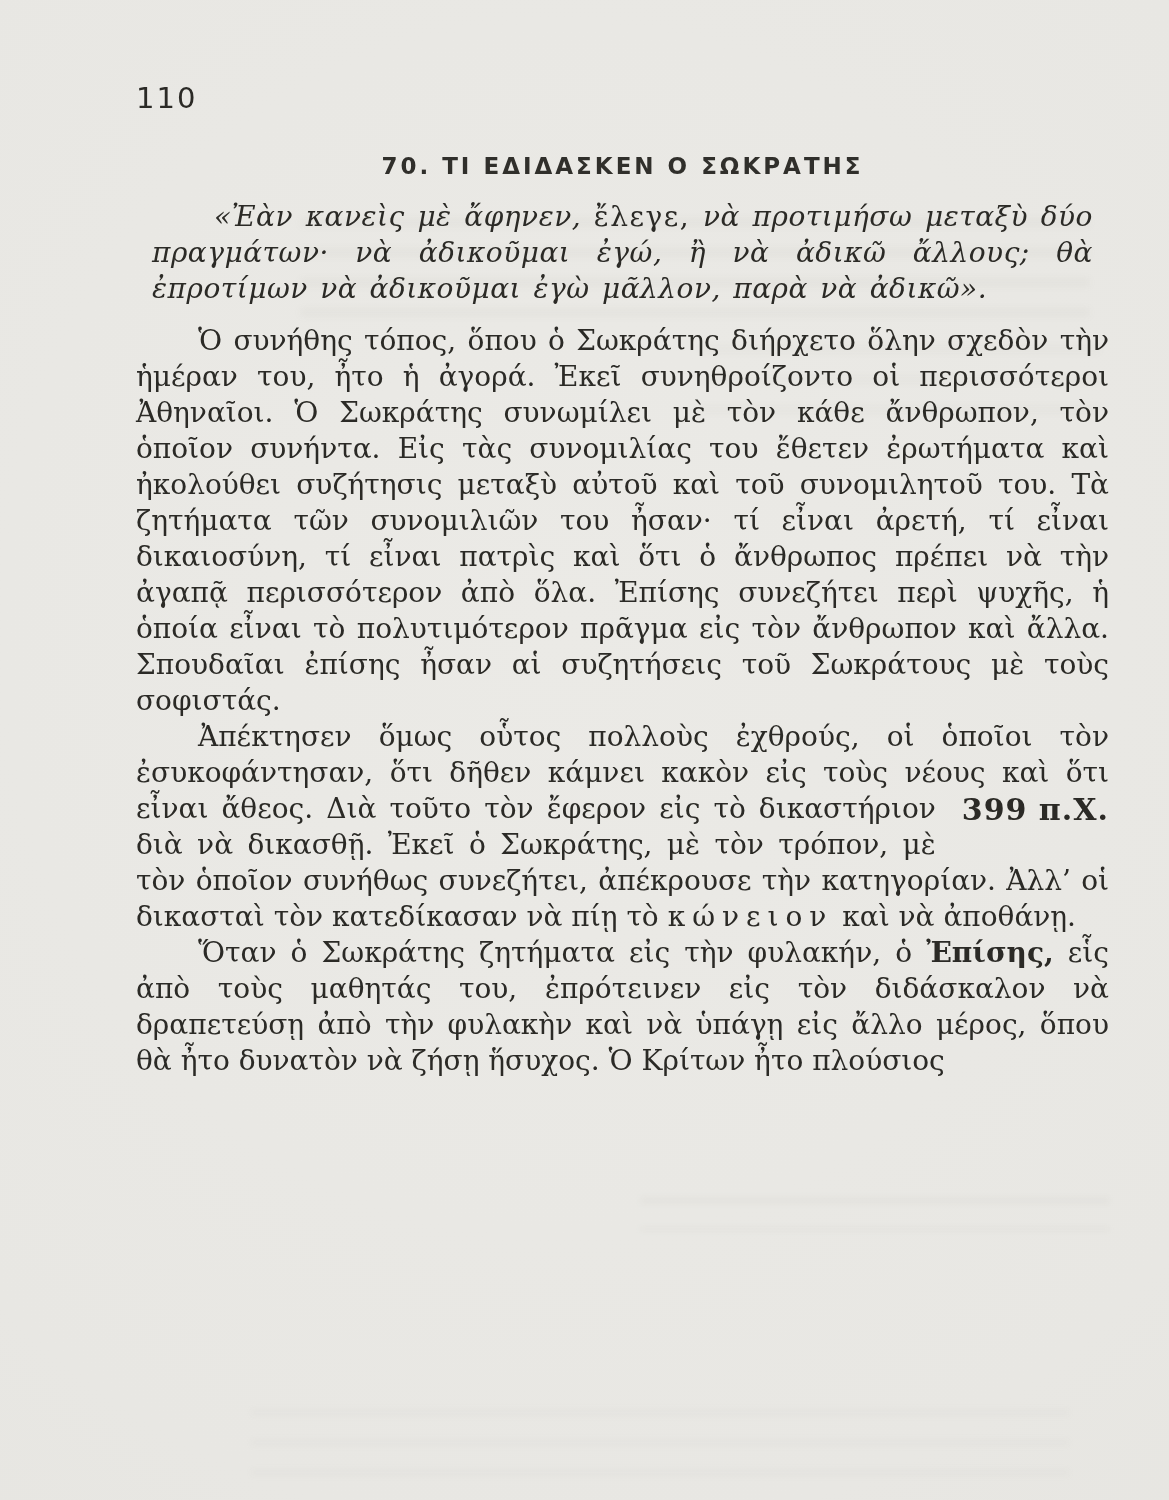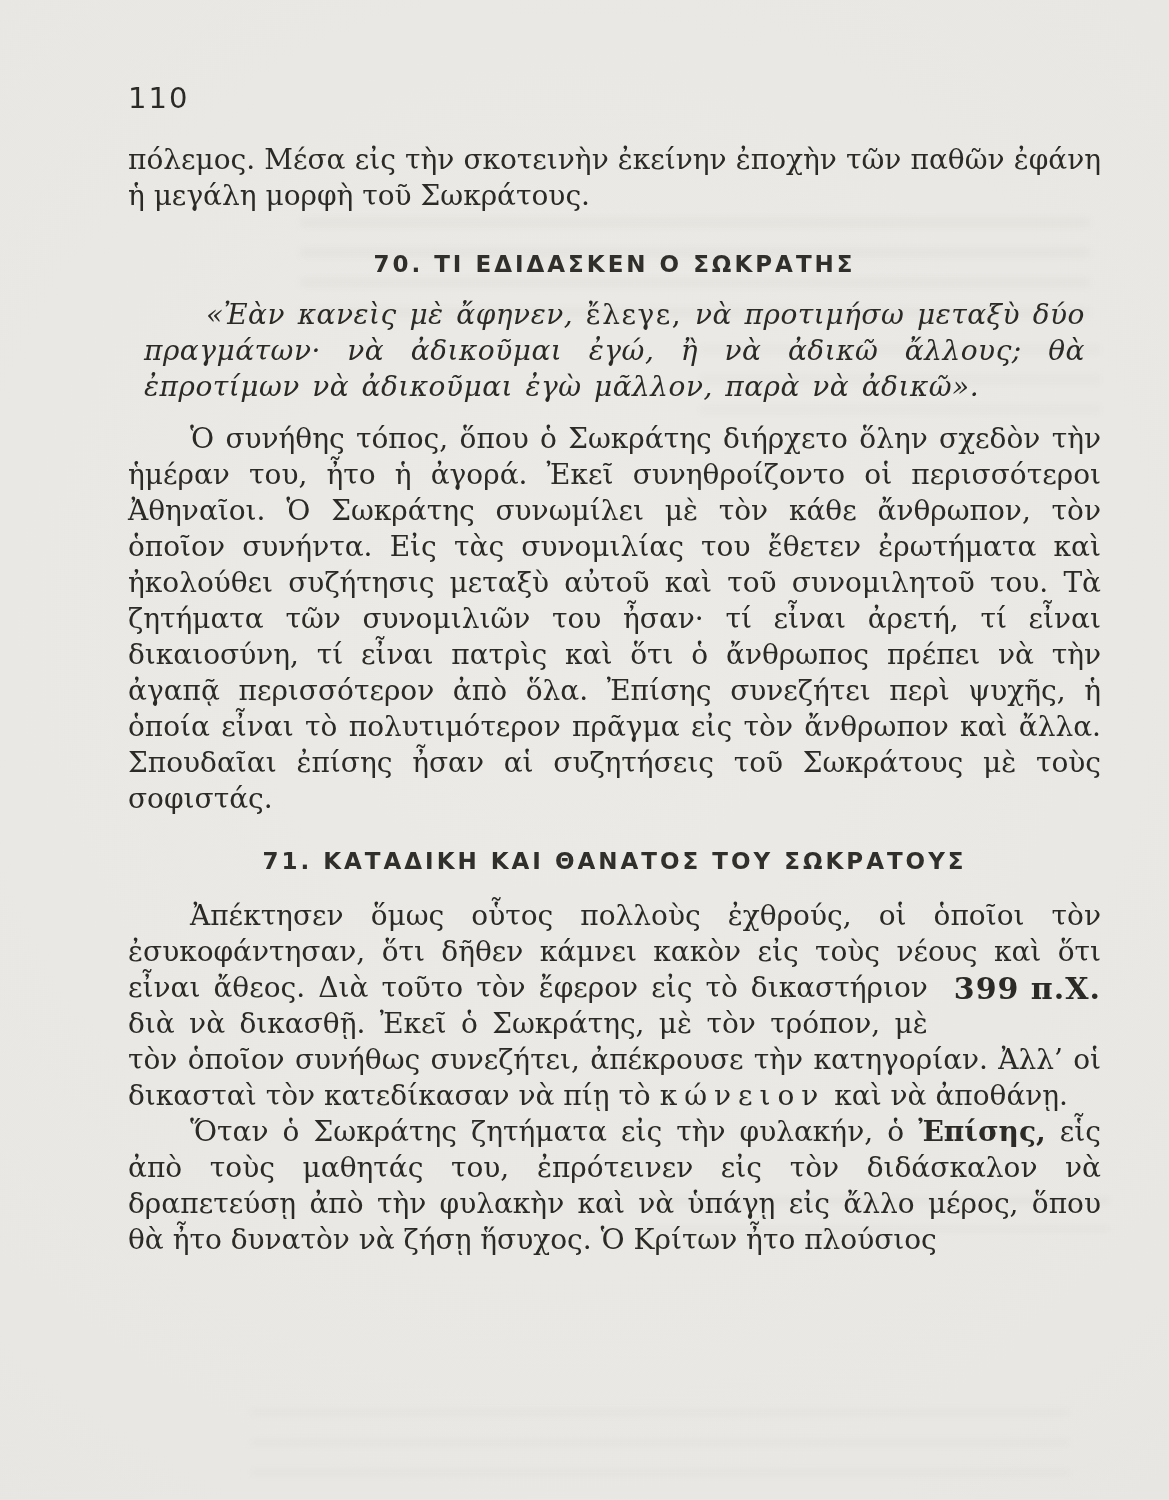--- a/index.html
+++ b/index.html
@@ -11,21 +11,21 @@
     position: relative;
     width: 1169px;
     height: 1500px;
     overflow: hidden;
     background:
       radial-gradient(130% 110% at 48% 42%, #ebeae6 0%, #e8e7e3 55%, #e4e3de 100%);
     color: #2b2a26;
   }
   .textblock {
     position: absolute;
-    left: 128px;
+    left: 136px;
     top: 80px;
     width: 973px;
     font-family: "DejaVu Serif", serif;
     font-size: 28px;
     line-height: 36px;
     text-align: justify;
   }
   .pagenum {
     font-family: "DejaVu Sans", sans-serif;
     font-size: 29px;
@@ -102,32 +102,30 @@
 
   <div class="smudge s1"></div>
   <div class="smudge s2"></div>
   <div class="smudge s3"></div>
   <div class="smudge s4"></div>
 
   <div class="textblock">
 
     <div class="pagenum">110</div>
 
-    <p class="body-par">πόλεμος. Μέσα εἰς τὴν σκοτεινὴν ἐκείνην ἐποχὴν τῶν παθῶν ἐφάνη ἡ μεγάλη μορφὴ τοῦ Σωκράτους.</p>
 
     <h2 class="section-heading">70. ΤΙ ΕΔΙΔΑΣΚΕΝ Ο ΣΩΚΡΑΤΗΣ</h2>
 
     <p class="quote-par">
       <span>«Ἐὰν κανεὶς μὲ ἄφηνεν, </span><span class="roman-inline">ἔλεγε,</span><span> νὰ προτιμήσω μεταξὺ δύο πραγμάτων· νὰ ἀδικοῦμαι ἐγώ, ἢ νὰ ἀδικῶ ἄλλους; θὰ ἐπροτίμων νὰ ἀδικοῦμαι ἐγὼ μᾶλλον, παρὰ νὰ ἀδικῶ».</span>
     </p>
 
     <p class="body-par indent">Ὁ συνήθης τόπος, ὅπου ὁ Σωκράτης διήρχετο ὅλην σχεδὸν τὴν ἡμέραν του, ἦτο ἡ ἀγορά. Ἐκεῖ συνηθροίζοντο οἱ περισσότεροι Ἀθηναῖοι. Ὁ Σωκράτης συνωμίλει μὲ τὸν κάθε ἄνθρωπον, τὸν ὁποῖον συνήντα. Εἰς τὰς συνομιλίας του ἔθετεν ἐρωτήματα καὶ ἠκολούθει συζήτησις μεταξὺ αὐτοῦ καὶ τοῦ συνομιλητοῦ του. Τὰ ζητήματα τῶν συνομιλιῶν του ἦσαν· τί εἶναι ἀρετή, τί εἶναι δικαιοσύνη, τί εἶναι πατρὶς καὶ ὅτι ὁ ἄνθρωπος πρέπει νὰ τὴν ἀγαπᾷ περισσότερον ἀπὸ ὅλα. Ἐπίσης συνεζήτει περὶ ψυχῆς, ἡ ὁποία εἶναι τὸ πολυτιμότερον πρᾶγμα εἰς τὸν ἄνθρωπον καὶ ἄλλα. Σπουδαῖαι ἐπίσης ἦσαν αἱ συζητήσεις τοῦ Σωκράτους μὲ τοὺς σοφιστάς.</p>
 
 
-    <h2 class="section-heading second">71. ΚΑΤΑΔΙΚΗ ΚΑΙ ΘΑΝΑΤΟΣ ΤΟΥ ΣΩΚΡΑΤΟΥΣ</h2>
 
     <p class="body-par indent">
       <span>Ἀπέκτησεν ὅμως οὗτος πολλοὺς ἐχθρούς, οἱ ὁποῖοι τὸν ἐσυκοφάντησαν, ὅτι δῆθεν κάμνει κακὸν εἰς τοὺς νέους καὶ ὅτι εἶναι ἄθεος. </span><span class="margin-note">399 π.Χ.</span><span>Διὰ τοῦτο τὸν ἔφερον εἰς τὸ δικαστήριον διὰ νὰ δικασθῇ. Ἐκεῖ ὁ Σωκράτης, μὲ τὸν τρόπον, μὲ τὸν ὁποῖον συνήθως συνεζήτει, ἀπέκρουσε τὴν κατηγορίαν. Ἀλλ’ οἱ δικασταὶ τὸν κατεδίκασαν νὰ πίῃ τὸ </span><span class="spaced-word">κώνειον</span><span> καὶ νὰ ἀποθάνῃ.</span>
     </p>
 
     <p class="body-par indent">
       <span>Ὅταν ὁ Σωκράτης ζητήματα εἰς τὴν φυλακήν, ὁ </span><span class="bold-name">Ἐπίσης,</span><span> εἷς ἀπὸ τοὺς μαθητάς του, ἐπρότεινεν εἰς τὸν διδάσκαλον νὰ δραπετεύσῃ ἀπὸ τὴν φυλακὴν καὶ νὰ ὑπάγῃ εἰς ἄλλο μέρος, ὅπου θὰ ἦτο δυνατὸν νὰ ζήσῃ ἥσυχος. Ὁ Κρίτων ἦτο πλούσιος</span>
     </p>
 
   </div>

